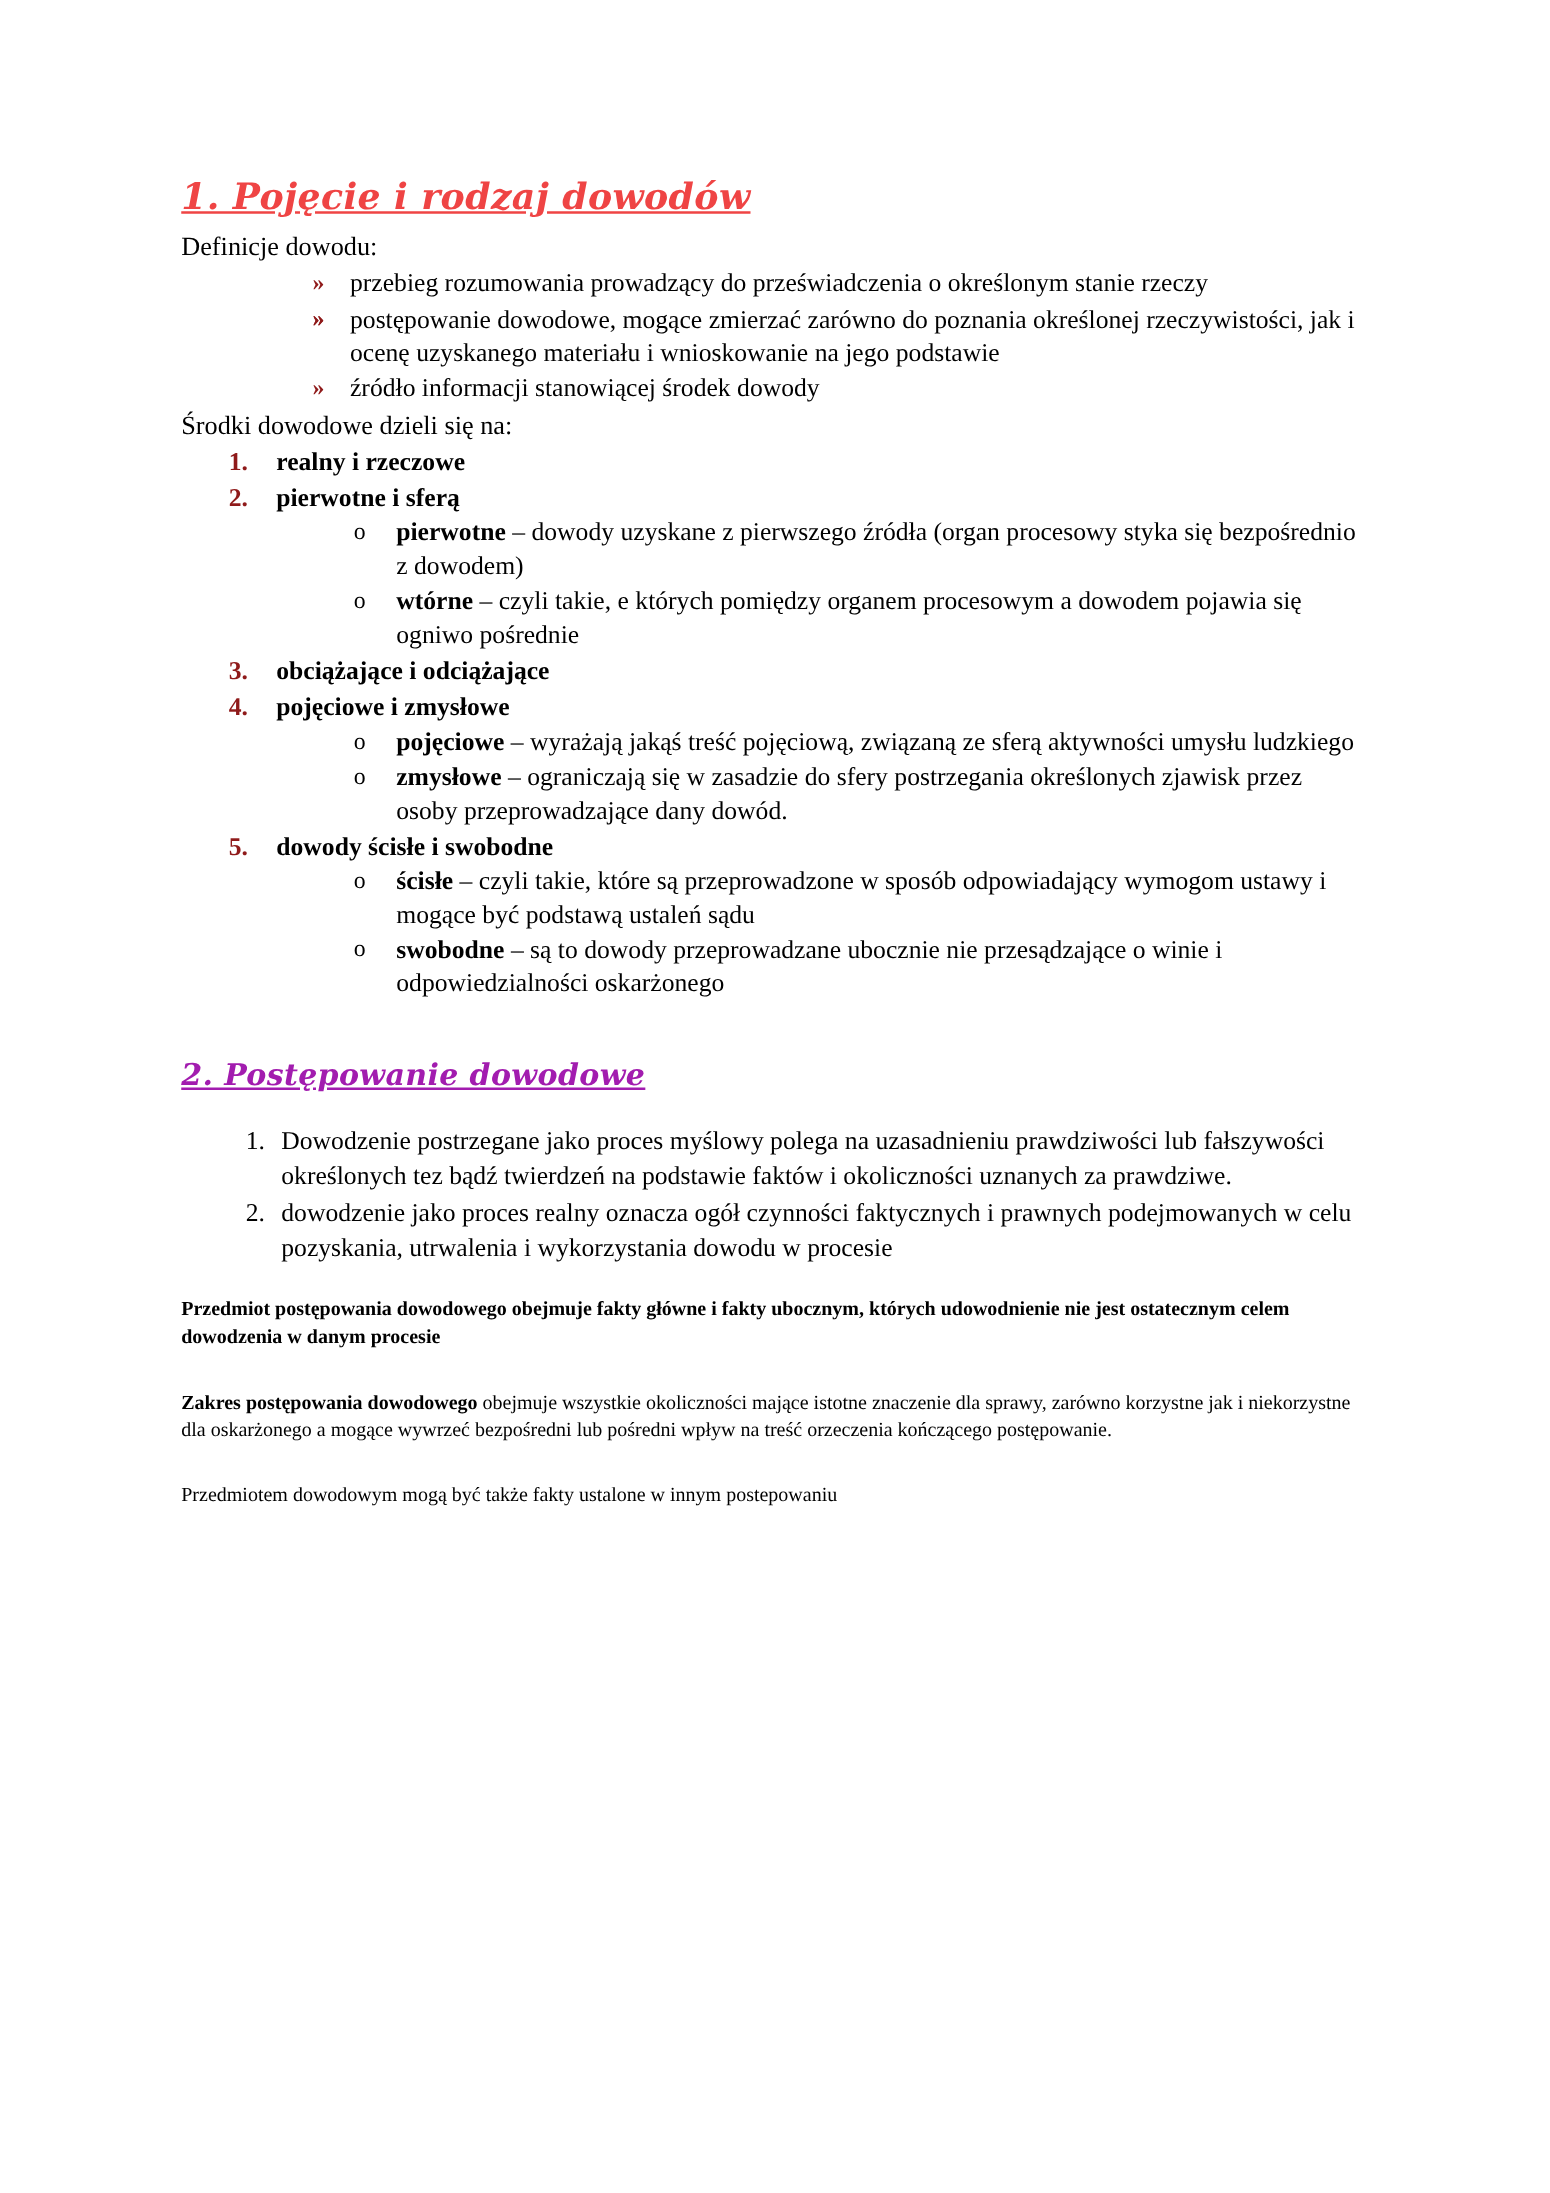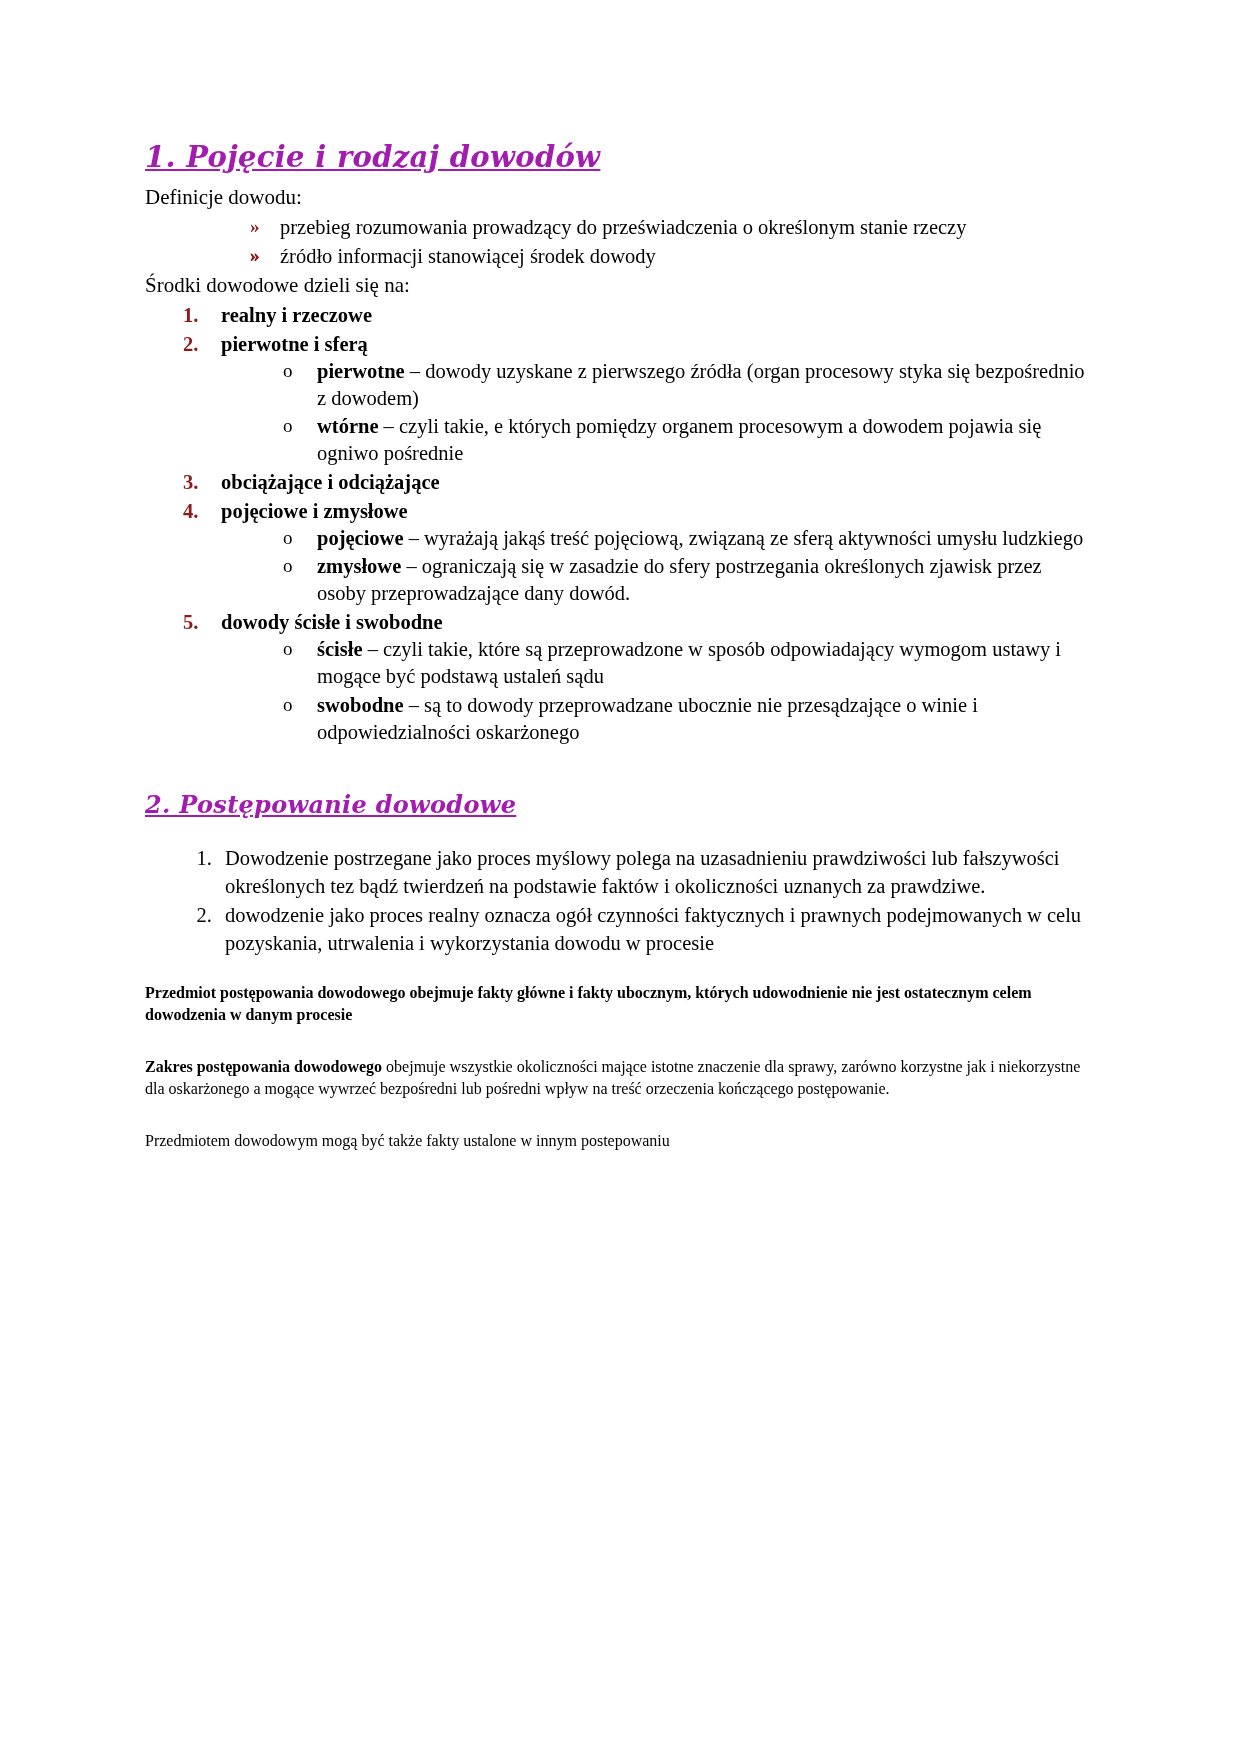--- a/index.html
+++ b/index.html
@@ -18,21 +18,21 @@
     width: 1240px;
     min-height: 1754px;
     padding: 140px 145px 60px 145px;
     box-sizing: border-box;
   }
   h1.doc-h1 {
     font-family: "DejaVu Serif", serif;
     font-style: italic;
     font-weight: bold;
     font-size: 29px;
-    color: #a21caf;
+    color: #ef4444;
     margin: 0 0 10px 0;
     text-decoration: underline;
     letter-spacing: 0.3px;
   }
   h2.doc-h2 {
     font-family: "DejaVu Serif", serif;
     font-style: italic;
     font-weight: bold;
     font-size: 24px;
     color: #a21caf;
@@ -155,20 +155,21 @@
   <ul class="chev-list">
     <li>
       <span class="chev">»</span>
       <span>przebieg rozumowania prowadzący do przeświadczenia o określonym stanie rzeczy</span>
     </li>
     <li>
       <span class="chev">»</span>
     </li>
     <li>
       <span class="chev">»</span>
+      <span>postępowanie dowodowe, mogące zmierzać zarówno do poznania określonej rzeczywistości, jak i ocenę uzyskanego materiału i wnioskowanie na jego podstawie</span>
     </li>
     <li>
       <span class="chev">»</span>
       <span>źródło informacji stanowiącej środek dowody</span>
     </li>
   </ul>
 
   <p class="lead">Środki dowodowe dzieli się na:</p>
 
   <ol class="num-list">

